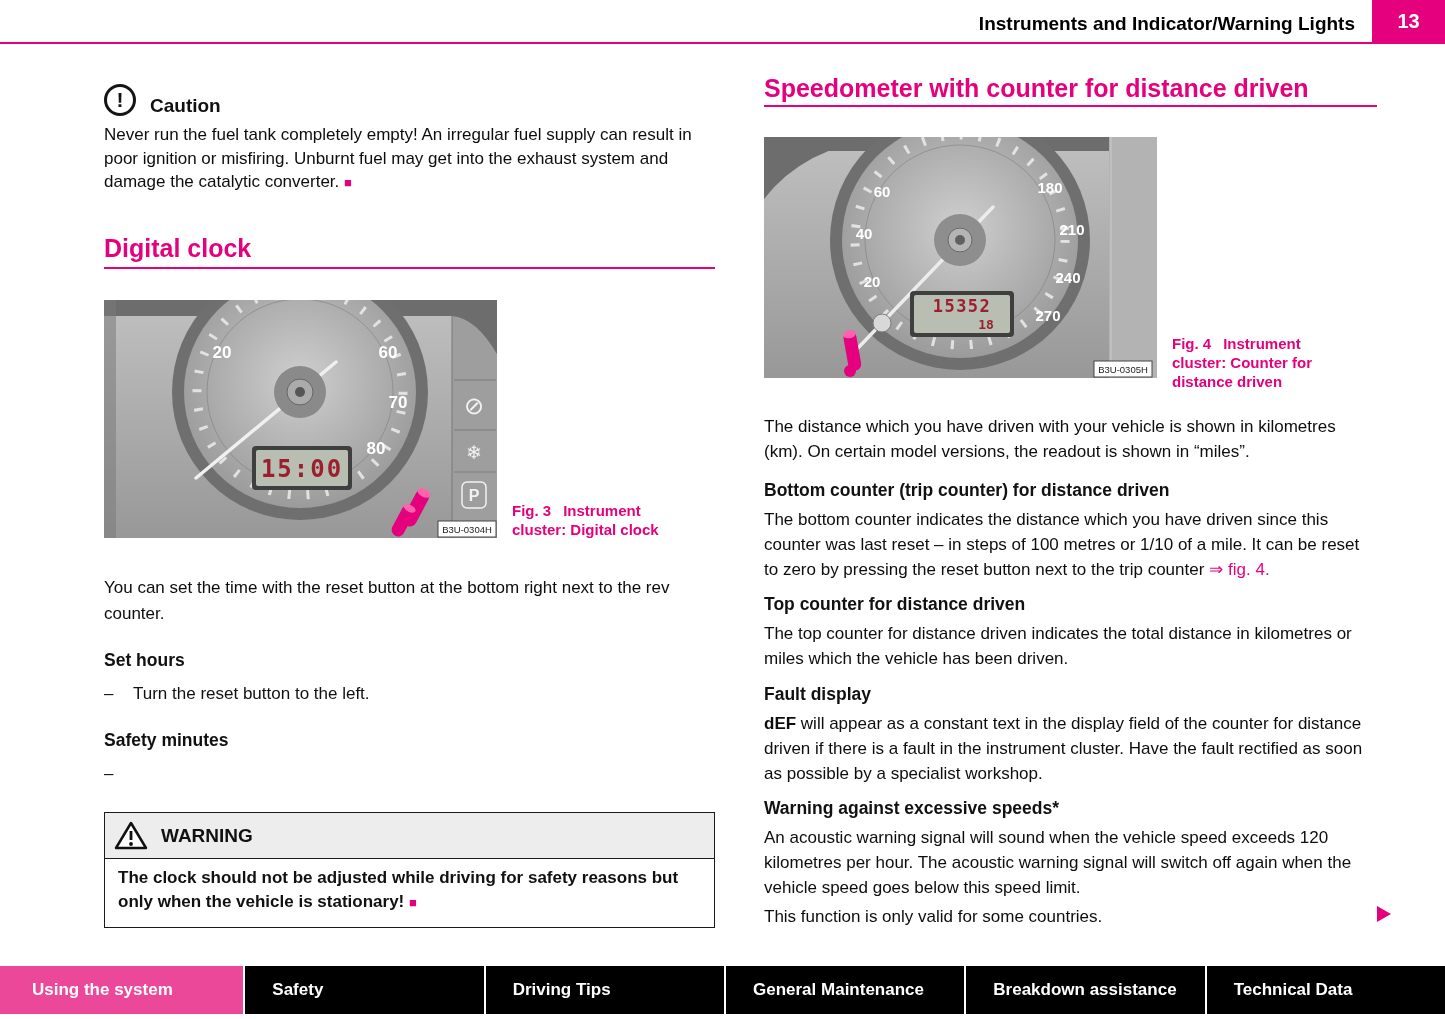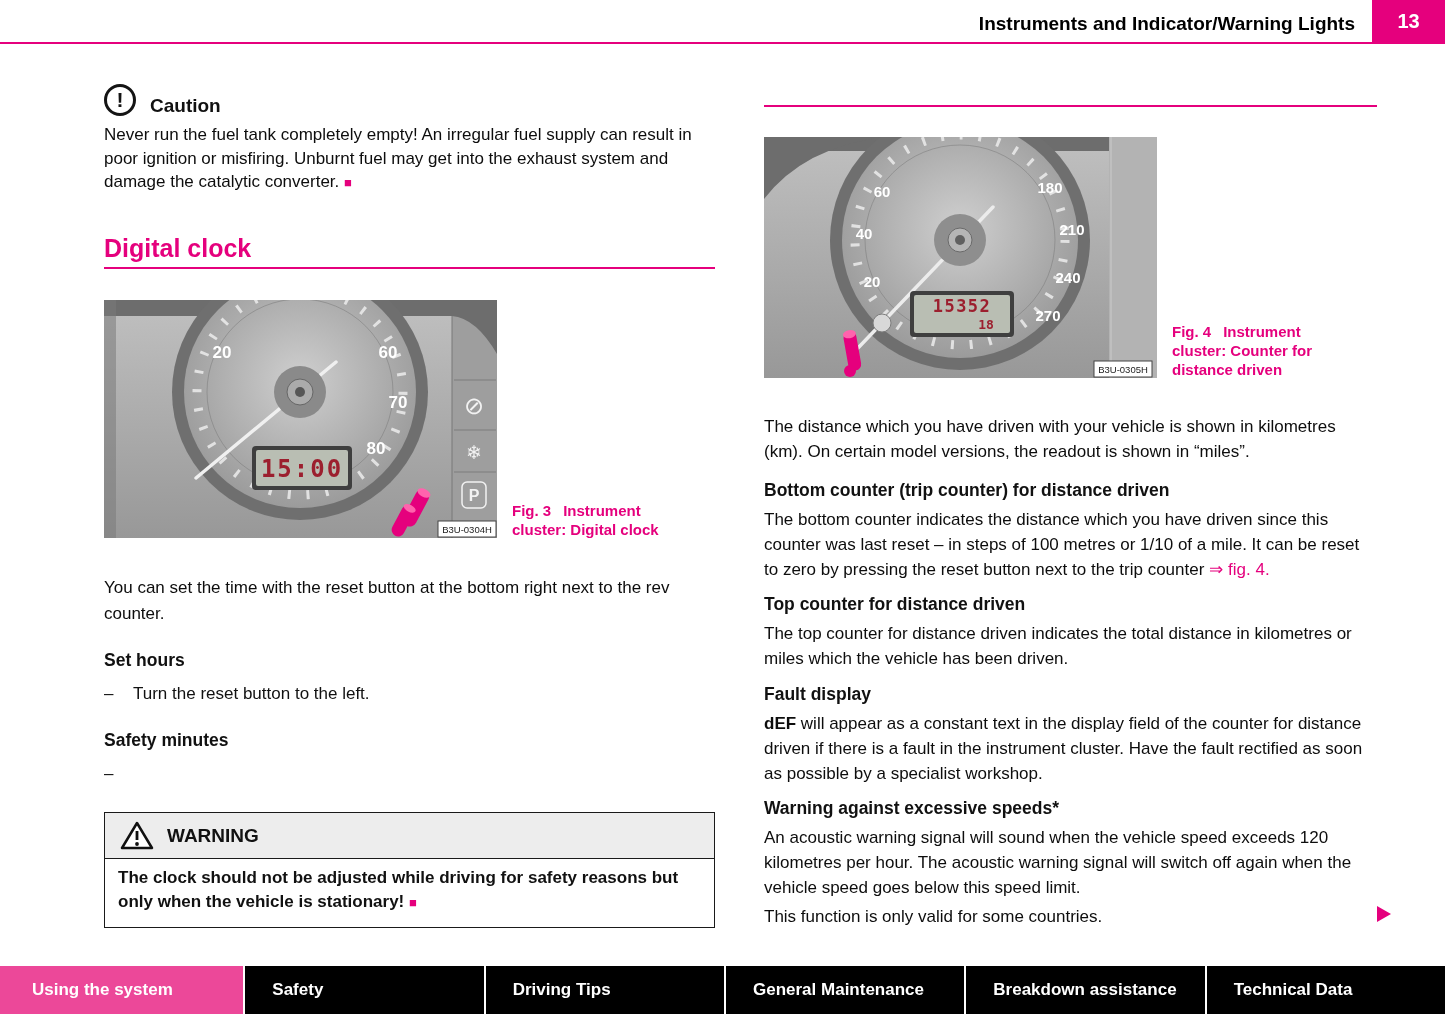--- a/index.html
+++ b/index.html
@@ -32,21 +32,21 @@
   .fig-caption .fig-label { margin-right:12px; }
 
   .sub-heading { font-size:17.5px; font-weight:bold; }
 
   .dash-item { display:flex; font-size:17px; line-height:24px; }
   .dash-item .dash { width:29px; flex:none; }
 
   
   .warning-box { position:absolute; left:104px; top:812px; width:611px; border:1px solid #1a1a1a; background:#fff; }
   .warning-head { height:46px; background:#ededed; display:flex; align-items:center; gap:13px;
-                  padding-left:15px; border-bottom:1px solid #1a1a1a; }
+                  padding-left:9px; border-bottom:1px solid #1a1a1a; }
   .warning-head .wtitle { font-size:19px; font-weight:bold; }
   .warning-body { padding:7px 13px 12px 13px; font-size:17px; font-weight:bold; line-height:24px; }
 
   
   .figure { background:#a8a8a8; }
 
   
   .footer { position:absolute; left:0; top:966px; width:1445px; height:48px; display:flex; gap:2px; background:#fff; }
   .tab { flex:1; background:#000000; color:#fff; font-weight:bold; font-size:17px;
          display:flex; align-items:center; padding-left:27px; cursor:pointer; }
@@ -161,20 +161,21 @@
         <circle cx="17" cy="23" r="1.9" fill="#111"></circle>
       </svg>
       <span class="wtitle">WARNING</span>
     </div>
     <div class="warning-body">
       <span>The clock should not be adjusted while driving for safety reasons but only when the vehicle is stationary!</span>
       <span class="sq">■</span>
     </div>
   </div>
 
+  <div class="abs section-heading" style="left:764px; top:74px; width:613px;">Speedometer with counter for distance driven</div>
   <div class="abs rule" style="left:764px; top:105px; width:613px;"></div>
 
   <div class="abs figure" style="left:764px; top:137px; width:393px; height:241px;">
     <svg width="393" height="241" viewBox="0 0 393 241">
       <defs>
         <linearGradient id="bg4" x1="0" y1="0" x2="0" y2="1">
           <stop offset="0" stop-color="#c0c0c0"></stop>
             <stop offset="1" stop-color="#989898"></stop>
         </linearGradient>
         <radialGradient id="face4" cx="0.5" cy="0.45" r="0.7">
@@ -215,21 +216,21 @@
           <ellipse cx="88.5" cy="197" rx="6.5" ry="4" fill="#ff63ad"></ellipse>
         </g>
         <circle cx="86" cy="234" r="6" fill="#e5007d"></circle>
       </g>
       <g>
         <rect x="330" y="224" width="58" height="16" fill="#ffffff" stroke="#444"></rect>
         <text x="359" y="235.5" text-anchor="middle" font-size="9.5" fill="#222">B3U-0305H</text>
       </g>
     </svg>
   </div>
-  <div class="abs fig-caption" style="left:1172px; top:322px; width:155px;">
+  <div class="abs fig-caption" style="left:1172px; top:334px; width:155px;">
     <span class="fig-label">Fig. 4</span><span>Instrument cluster: Counter for distance driven</span>
   </div>
 
   <div class="abs sub-heading" style="left:764px; top:480px;">Bottom counter (trip counter) for distance driven</div>
 
   <div class="abs body-text" style="left:764px; top:414px; width:613px; line-height:25px;">The distance which you have driven with your vehicle is shown in kilometres (km). On certain model versions, the readout is shown in “miles”.</div>
   <div class="abs body-text" style="left:764px; top:507px; width:613px;">
     <span>The bottom counter indicates the distance which you have driven since this counter was last reset – in steps of 100 metres or 1/10 of a mile. It can be reset to zero by pressing the reset button next to the trip counter </span><span class="accent">⇒ fig. 4.</span>
   </div>
 

